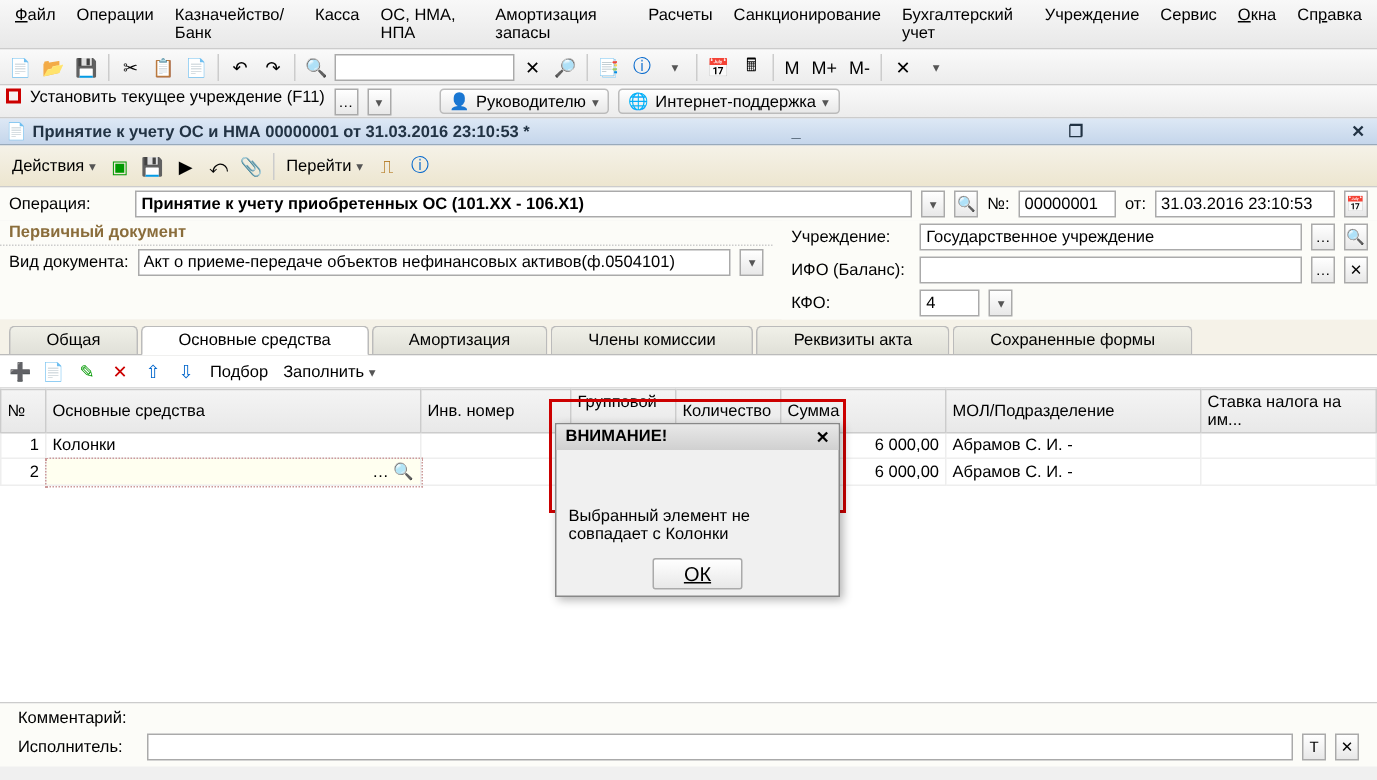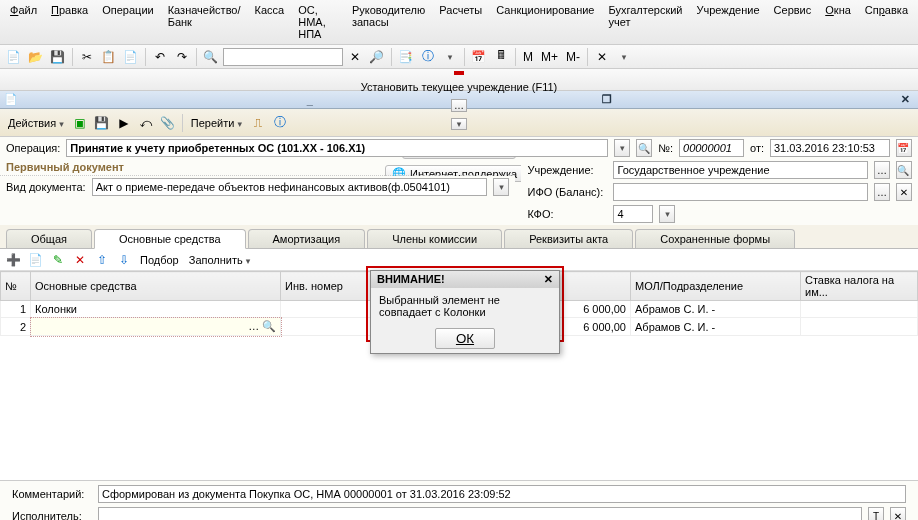--- a/index.html
+++ b/index.html
@@ -41,25 +41,23 @@
   font-size: 12px;
 }
 .tb-sep { width: 1px; height: 18px; background: #ccc; margin: 0 2px; }
 .tb-input {
   height: 18px; border: 1px solid #aaa; padding: 0 2px; font-size: 11px;
 }
 .status-row {
   background: linear-gradient(#fafafa, #ececec);
   border-bottom: 1px solid #ccc;
   display: flex;
-  align-items: center;
   padding: 2px 4px;
   gap: 6px;
   height: 22px;
-  flex-direction: column;
 }
 .red-sq {
   width: 10px; height: 10px; border: 2px solid #c00;
   display: inline-block;
 }
 .link-btn {
   background: linear-gradient(#fff,#e8e8e8);
   border: 1px solid #bbb;
   border-radius: 3px;
   padding: 1px 6px;
@@ -151,56 +149,55 @@
 .grid td.num { text-align: right; }
 .grid-area { height: 210px; background: #fff; overflow: auto; border-bottom: 1px solid #ccc; }
 .bottom-form { padding: 2px 6px; background: #fcfcf8; }
 .btn {
   background: linear-gradient(#fff,#e8e8e8);
   border: 1px solid #aaa; border-radius: 2px;
   padding: 2px 10px; cursor: pointer; text-decoration: underline;
 }
 .modal {
   position: absolute;
-  left: 370px; top: 270px;
+  left: 370px; top: 282px;
   width: 190px;
   border: 1px solid #888;
   background: #f0f0f0;
   box-shadow: 2px 2px 6px rgba(0,0,0,.3);
 }
 .modal-outline {
   position: absolute;
   left: 366px; top: 266px;
   width: 198px; height: 76px;
   border: 2px solid #c00;
   pointer-events: none;
 }
 .modal-title {
   background: linear-gradient(#e8e8e8,#d0d0d0);
   padding: 2px 6px; font-weight: bold;
   display: flex;
 }
 .modal-title .x { margin-left: auto; cursor: pointer; }
-.modal-body { padding: 6px 8px; }
+.modal-body { padding: 6px 8px; margin-top: 32px; }
 .modal-footer { padding: 4px; text-align: center; }
 .modal-footer .btn { padding: 2px 20px; }
 .row-edit { background: #fffff0 !important; outline: 1px dotted #c99; }
 .ddl-handle { font-size: 9px; color: #555; }
 </style>
 </head>
 <body>
 
 <div class="menubar">
     <span class="menubar-item"><span class="u">Ф</span>айл</span>
-    <span class="menubar-item"><span class="u">П</span>равка</span>
     <span class="menubar-item">Операции</span>
     <span class="menubar-item">Казначейство/Банк</span>
     <span class="menubar-item">Касса</span>
     <span class="menubar-item">ОС, НМА, НПА</span>
-    <span class="menubar-item">Руководителю запасы</span>
+    <span class="menubar-item">Амортизация запасы</span>
     <span class="menubar-item">Расчеты</span>
     <span class="menubar-item">Санкционирование</span>
     <span class="menubar-item">Бухгалтерский учет</span>
     <span class="menubar-item">Учреждение</span>
     <span class="menubar-item">Сервис</span>
     <span class="menubar-item"><span class="u">О</span>кна</span>
     <span class="menubar-item">Сп<span class="u">р</span>авка</span>
   </div>
 
 <div class="toolbar">
@@ -248,45 +245,46 @@
   </span>
   <span class="link-btn">
     <span>🌐</span>
     <span>Интернет-поддержка</span>
     <span class="ddl-handle">▾</span>
   </span>
 </div>
 
 <div class="doc-title">
   <span style="margin-right:4px">📄</span>
+  <span>Принятие к учету ОС и НМА 00000001 от 31.03.2016 23:10:53 *</span>
   <span class="close">_</span>
   <span class="close">❐</span>
   <span class="close">✕</span>
 </div>
 
 <div class="actions-bar">
   <span style="padding:0 4px"><span>Действия</span> <span class="ddl-handle">▾</span></span>
   <span class="tb-btn" style="color:#090">▣</span>
   <span class="tb-btn">💾</span>
   <span class="tb-btn">▶</span>
   <span class="tb-btn">⤺</span>
   <span class="tb-btn">📎</span>
   <span class="tb-sep"></span>
   <span style="padding:0 4px"><span>Перейти</span> <span class="ddl-handle">▾</span></span>
   <span class="tb-btn" style="color:#a60">⎍</span>
   <span class="tb-btn" style="color:#06c">ⓘ</span>
 </div>
 
 <div class="form-row">
   <label>Операция:</label>
-  <input class="text-input" style="flex: 1 1 0%; font-weight: bold;" value="Принятие к учету приобретенных ОС (101.XX - 106.X1)">
+  <input class="text-input" style="flex: 1 1 0%; font-weight: bold; margin-left: 24px;" value="Принятие к учету приобретенных ОС (101.XX - 106.X1)">
   <span class="small-btn ddl-handle">▾</span>
   <span class="small-btn">🔍</span>
   <label>№:</label>
-  <input class="text-input" style="width: 65px; font-style: italic;" value="00000001">
+  <input class="text-input" style="width: 65px;" value="00000001">
   <label>от:</label>
   <input class="text-input" style="width: 120px;" value="31.03.2016 23:10:53">
   <span class="small-btn">📅</span>
 </div>
 
 <div class="two-col" style="background:#fcfcf8">
   <div class="col-left">
     <div class="section-title">Первичный документ</div>
     <div class="form-row">
       <label>Вид документа:</label>
@@ -372,21 +370,20 @@
           <td>Абрамов С. И. -</td>
           <td></td>
         </tr>
       </tbody>
   </table>
 </div>
 
 <div class="bottom-form">
   <div class="form-row">
     <label style="width:80px">Комментарий:</label>
-    <input class="text-input wide" value="Сформирован из документа Покупка ОС, НМА 00000001 от 31.03.2016 23:09:52" style="">
   </div>
   <div class="form-row">
     <label style="width:80px">Исполнитель:</label>
     <input class="text-input wide" value="" style="">
     <span class="small-btn">T</span>
     <span class="small-btn">✕</span>
   </div>
 </div>
 
 <div class="modal-outline"></div>

